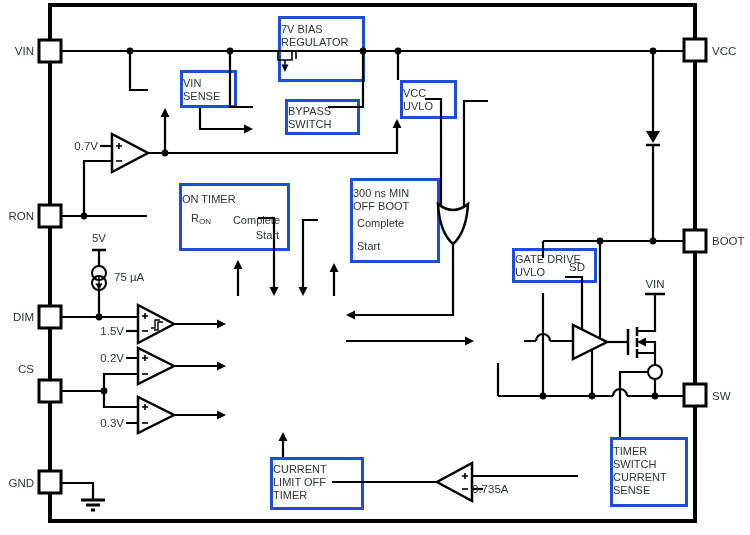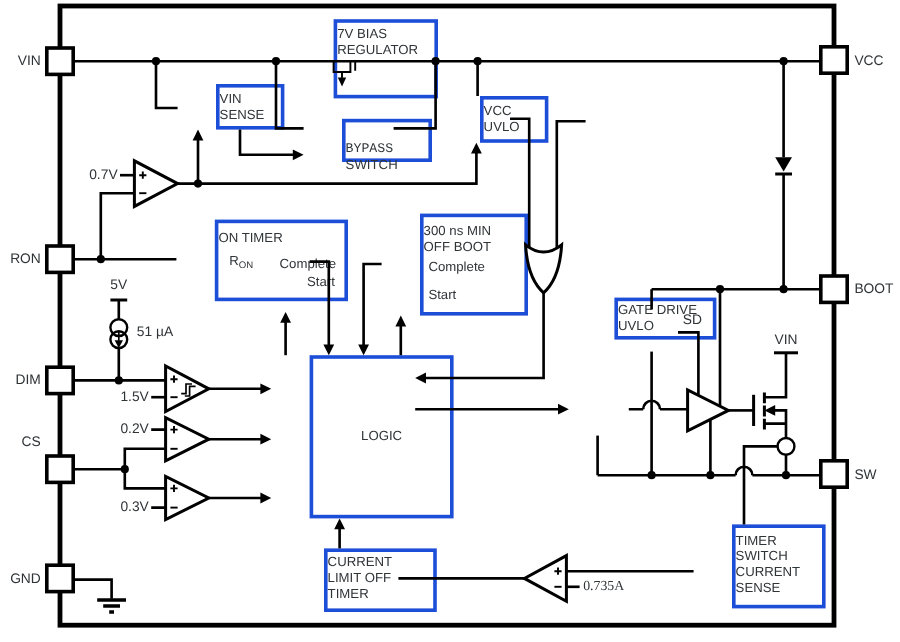--- a/index.html
+++ b/index.html
@@ -38,21 +38,21 @@
     <div class="pad">7V BIAS</div>
     <div>REGULATOR</div>
   </div>
 
   <div class="blk" style="left:148px;top:70px;width:57px;height:38px;">
     <div class="pad">VIN</div>
     <div>SENSE</div>
   </div>
 
   <div class="blk" style="left:253px;top:99px;width:75px;height:36px;">
-    <div class="pad" style="padding-top:17px;font-family:Liberation Mono, monospace;">BYPASS</div>
+    <div class="pad" style="padding-top:3px;">BYPASS</div>
     <div>SWITCH</div>
   </div>
 
   <div class="blk" style="left:368px;top:80px;width:57px;height:39px;">
     <div class="pad">VCC</div>
     <div>UVLO</div>
   </div>
 
 
   <div class="blk" style="left:147px;top:183px;width:111px;height:68px;">
@@ -62,23 +62,20 @@
     <div class="abs" style="right:8px;bottom:6px;">Start</div>
   </div>
 
   <div class="blk" style="left:318px;top:178px;width:90px;height:85px;">
     <div class="pad" style="padding-top:6px;">300 ns MIN</div>
     <div>OFF BOOT</div>
     <div class="abs" style="left:4px;top:36px;">Complete</div>
     <div class="abs" style="left:4px;bottom:7px;">Start</div>
   </div>
 
-  <div class="blk" style="left:226px;top:296px;width:120px;height:136px;display:flex;align-items:center;justify-content:center;">
-    <div>LOGIC</div>
-  </div>
 
   <div class="blk" style="left:480px;top:248px;width:85px;height:35px;">
     <div style="padding-top:2px;">GATE DRIVE</div>
     <div>UVLO</div>
   </div>
 
 
   <div class="blk" style="left:238px;top:457px;width:94px;height:53px;">
     <div style="padding-top:3px;">CURRENT</div>
     <div>LIMIT OFF</div>
@@ -252,21 +249,21 @@
   <div class="lbl r" style="left:2px;top:477px;width:32px;">GND</div>
 
   <div class="lbl" style="left:712px;top:45px;">VCC</div>
   <div class="lbl" style="left:712px;top:235px;">BOOT</div>
   <div class="lbl" style="left:712px;top:390px;">SW</div>
 
   <div class="lbl r" style="left:60px;top:140px;width:38px;">0.7V</div>
   <div class="lbl r" style="left:86px;top:325px;width:38px;">1.5V</div>
   <div class="lbl r" style="left:86px;top:352px;width:38px;">0.2V</div>
   <div class="lbl r" style="left:86px;top:417px;width:38px;">0.3V</div>
-  <div class="lbl" style="left:486px;top:483px;font-family:Liberation Serif, serif;">0.735A</div>
+  <div class="lbl" style="left:472px;top:483px;">0.735A</div>
 
   <div class="lbl" style="left:88px;top:232px;width:22px;text-align:center;">5V</div>
-  <div class="lbl" style="left:114px;top:271px;">51 µA</div>
+  <div class="lbl" style="left:114px;top:271px;">75 µA</div>
 
   <div class="lbl" style="left:569px;top:261px;">SD</div>
   <div class="lbl" style="left:642px;top:278px;width:26px;text-align:center;">VIN</div>
 
 </div>
 
 </body></html>

